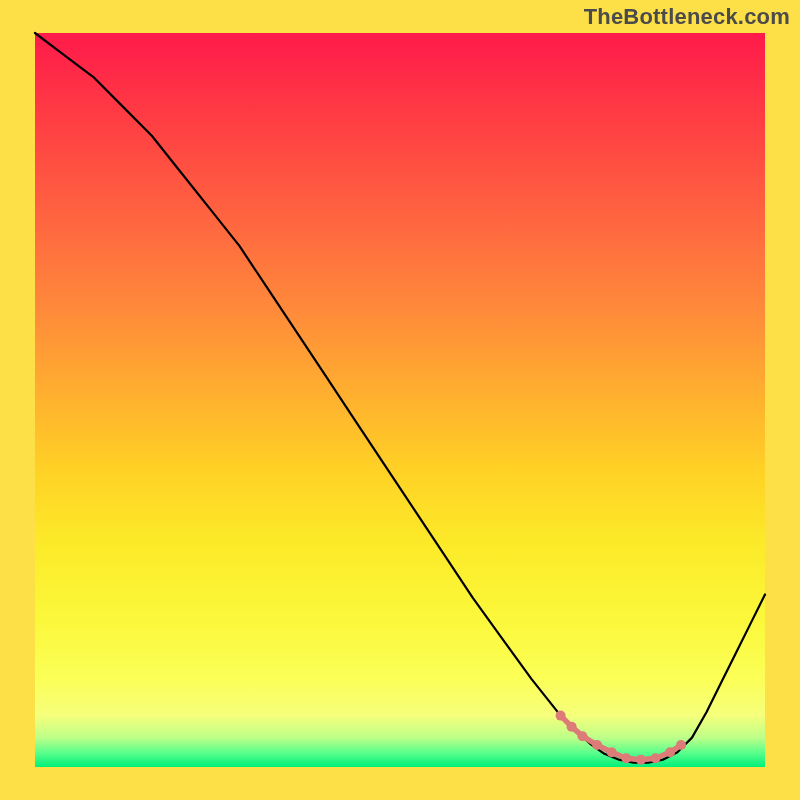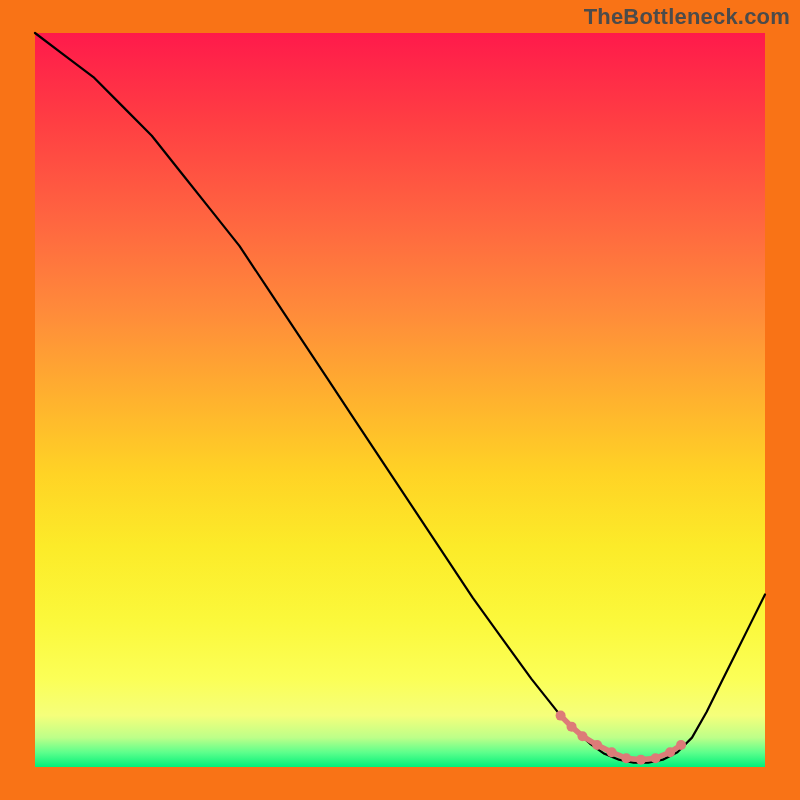--- a/index.html
+++ b/index.html
@@ -8,21 +8,21 @@
     width: 800px;
     height: 800px;
     background: #000;
     overflow: hidden;
     font-family: Arial, Helvetica, sans-serif;
   }
   .frame {
     position: relative;
     width: 800px;
     height: 800px;
-    background: #f97316;
+    background: #fde047;
   }
   .watermark {
     position: absolute;
     top: 4px;
     right: 10px;
     color: #4b4b4b;
     font-size: 22px;
     font-weight: 600;
     letter-spacing: 0.2px;
     z-index: 10;

